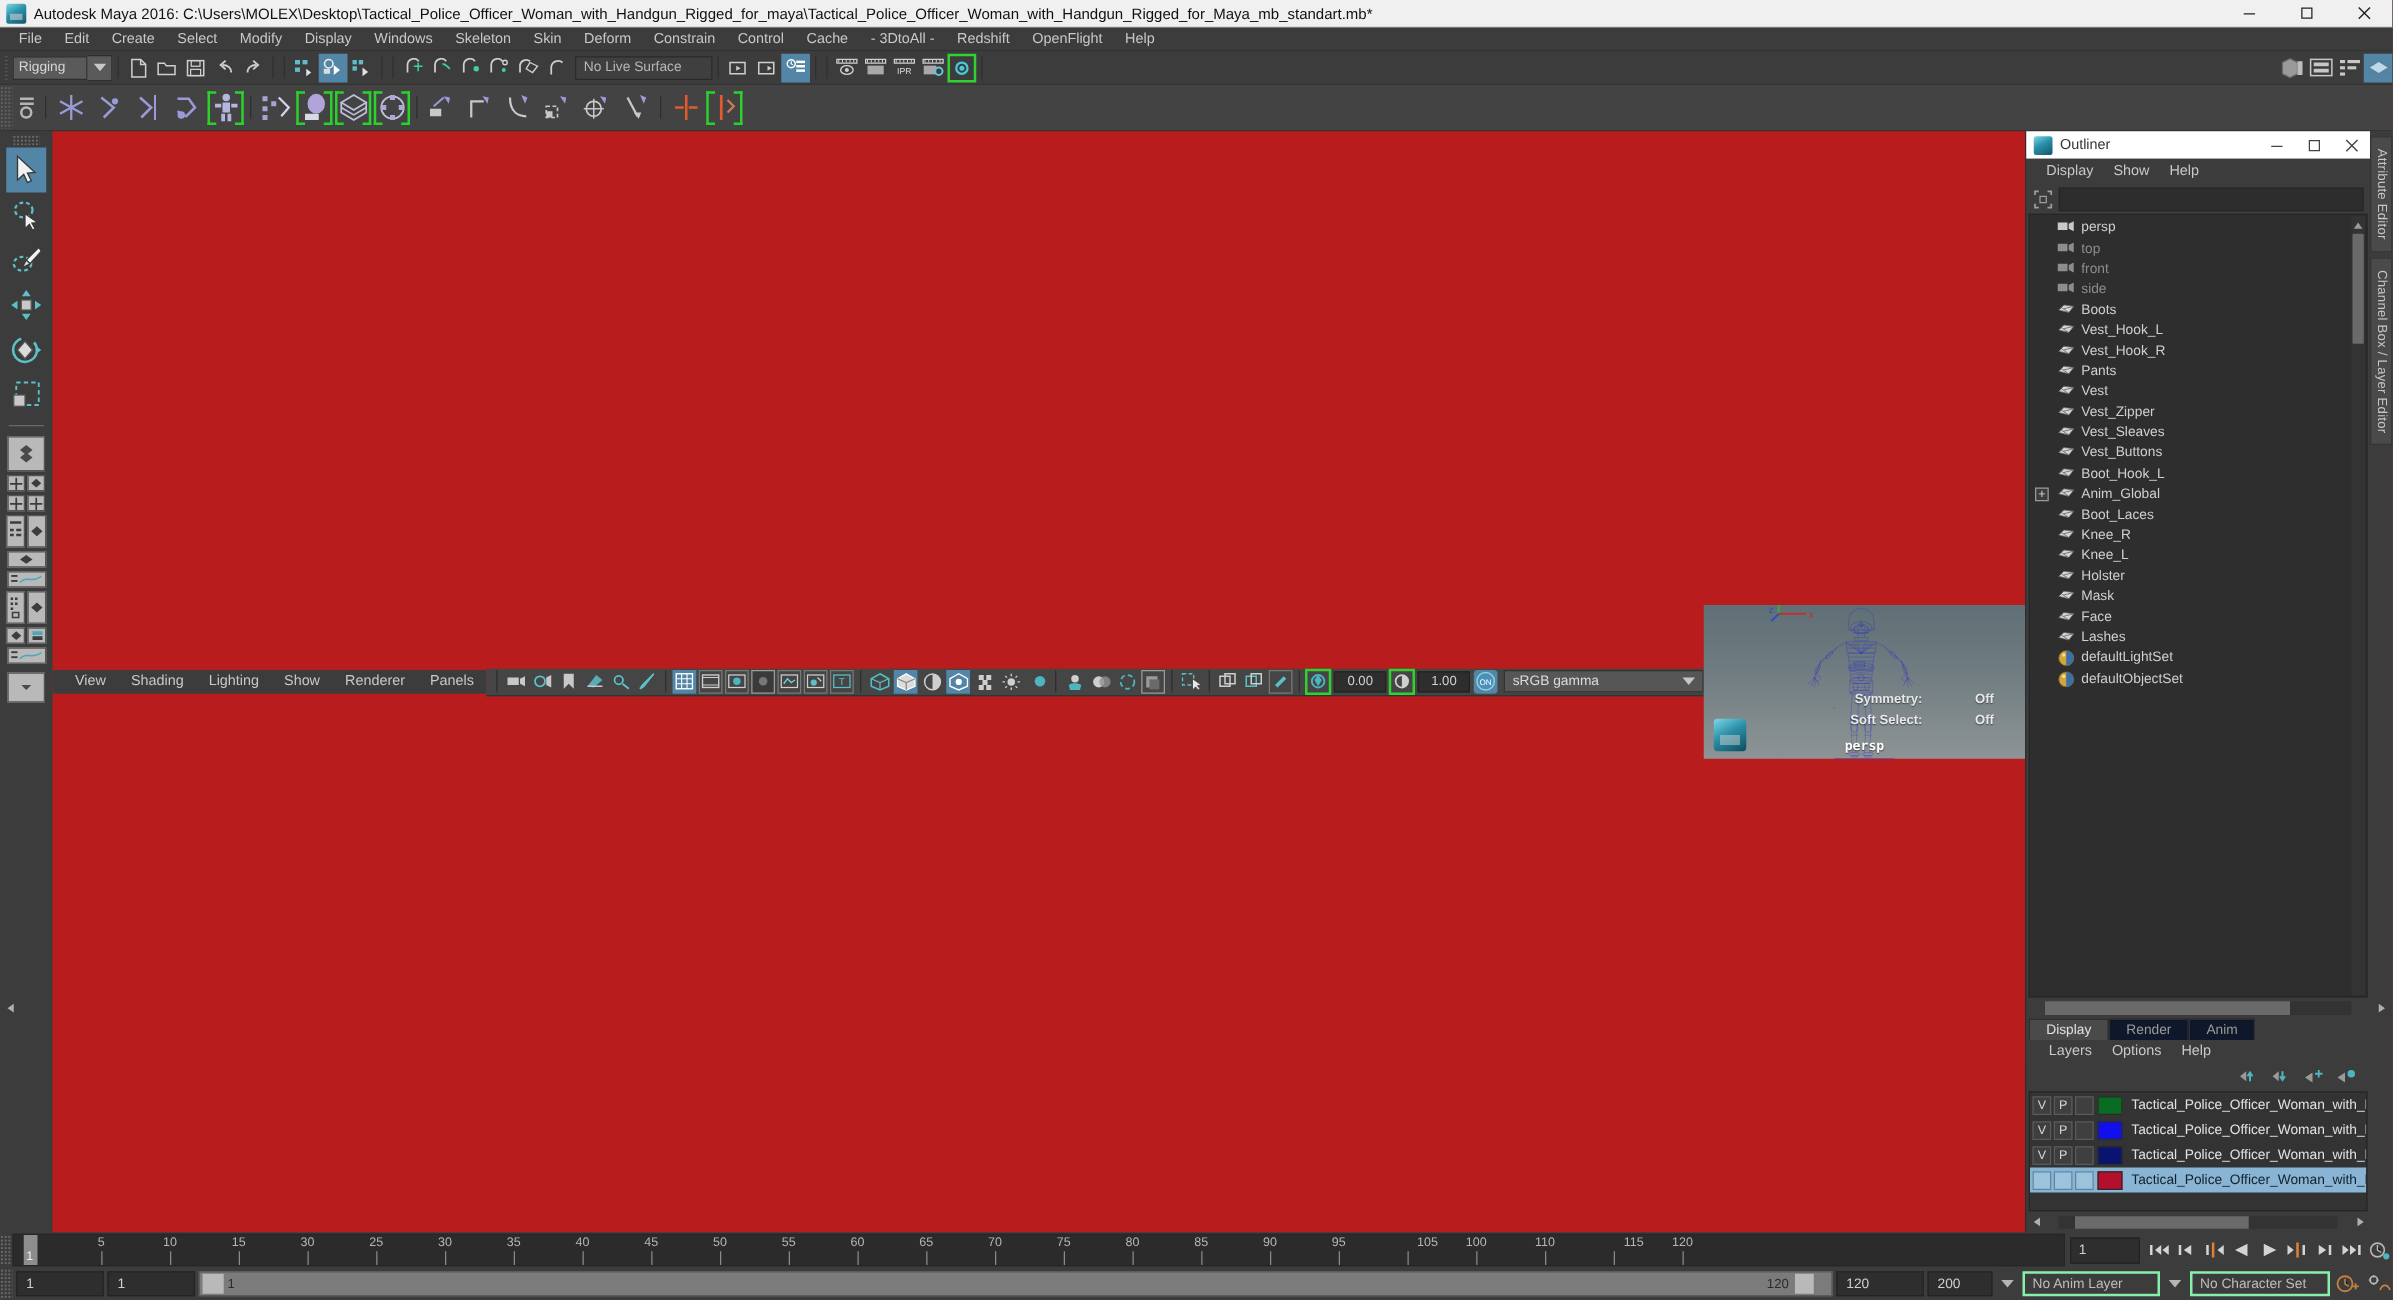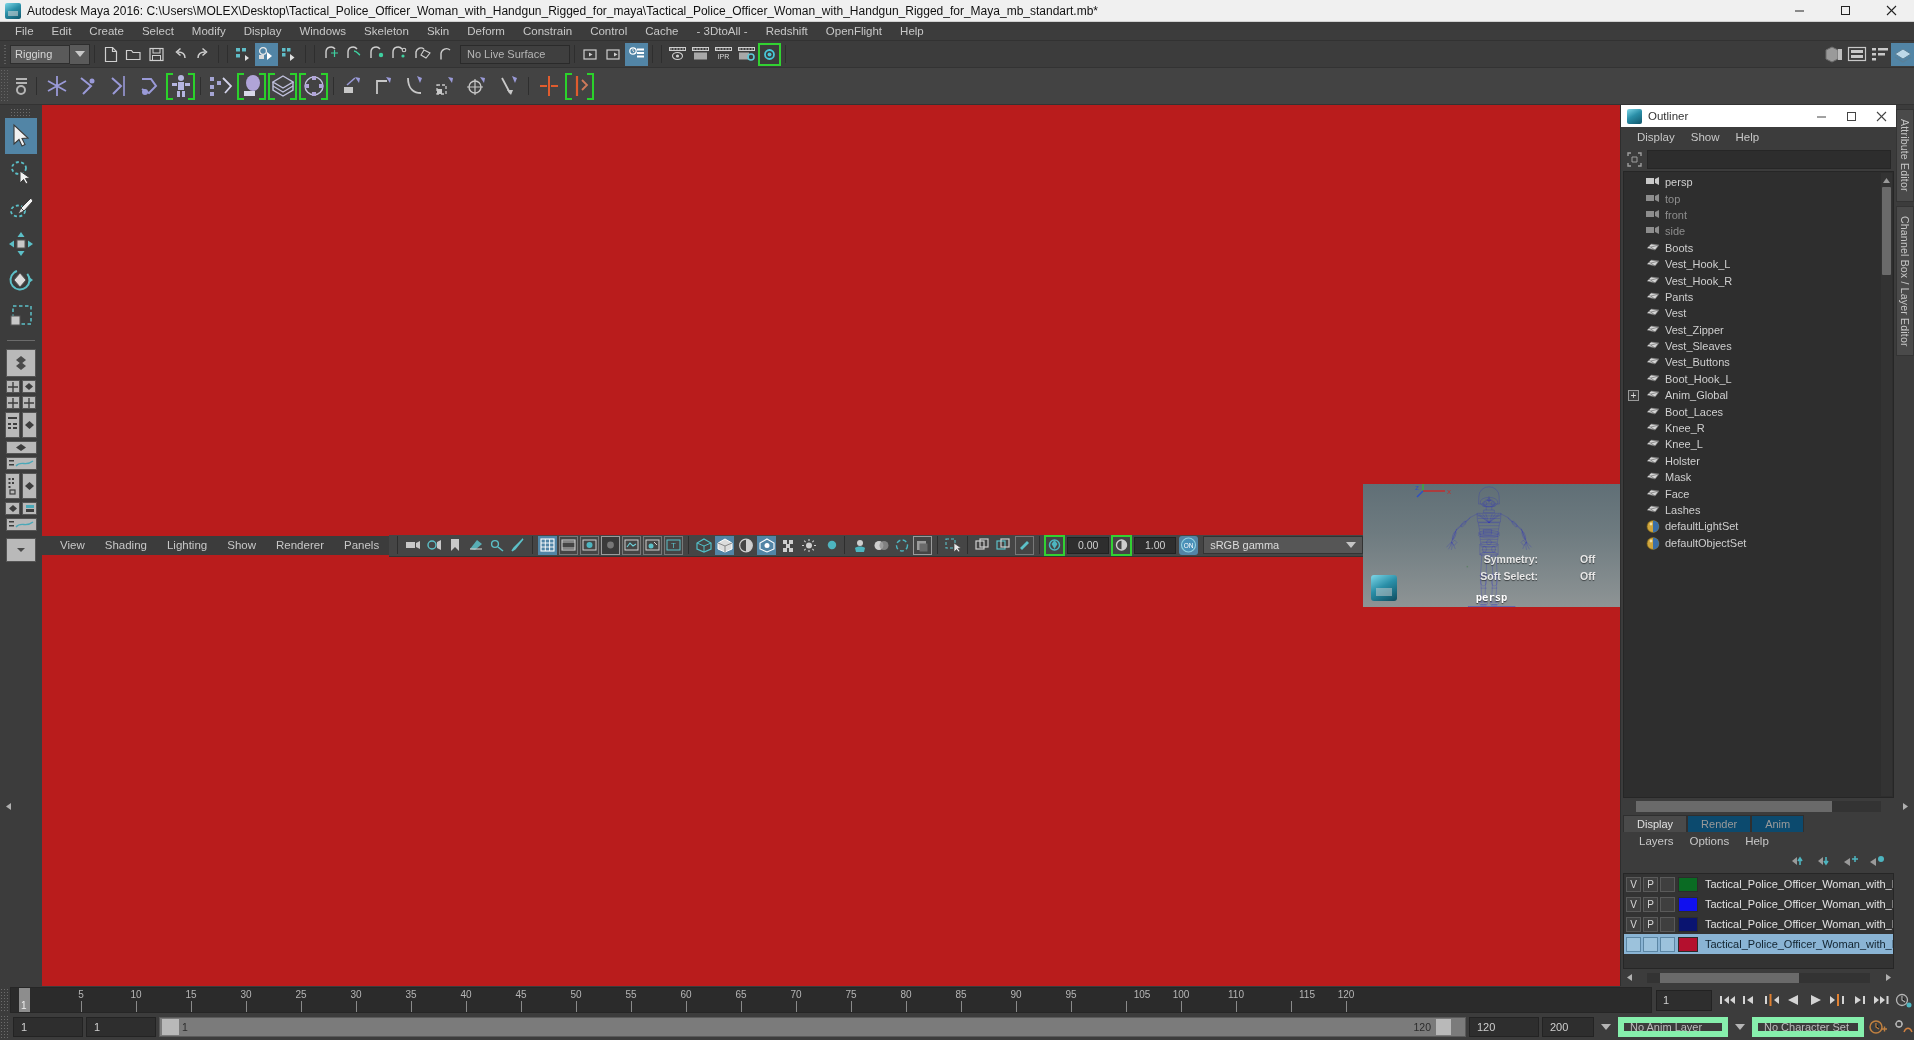--- a/index.html
+++ b/index.html
@@ -126,21 +126,21 @@
   .oitem .oic { width:14px;height:12px;margin-right:5px;flex:0 0 14px;}
   .out-scroll { position:absolute; right:1px; top:1px; bottom:1px; width:11px; background:#333;}
   .out-scroll .thumb{position:absolute;left:1px;right:1px;top:14px;height:88px;background:#6a6a6a;border-radius:1px;}
   .out-scroll .up{position:absolute;left:1px;right:1px;top:1px;height:12px;display:flex;align-items:center;justify-content:center;}
   .out-hscroll { height:14px; background:#3c3c3c; display:flex; align-items:center; flex:0 0 14px; margin:1px 2px;}
   .out-hscroll .track{flex:1 1 auto;height:11px;background:#333;position:relative;margin:0 13px;}
   .out-hscroll .th{position:absolute;left:0;top:0;bottom:0;width:80%;background:#6a6a6a;}
   .out-hscroll .ar{width:13px;height:13px;display:flex;align-items:center;justify-content:center;position:absolute;}
 
   .tabrow { height:18px; display:flex; align-items:flex-end; flex:0 0 18px; padding-left:2px; background:#3c3c3c;}
-  .tab { height:17px; padding:0 13px; font-size:11px; color:#9a9a9a; display:flex;align-items:center; background:#0c4a6e; border:1px solid #2f2f2f; border-bottom:none;}
+  .tab { height:17px; padding:0 13px; font-size:11px; color:#9a9a9a; display:flex;align-items:center; background:#0f172a; border:1px solid #2f2f2f; border-bottom:none;}
   .tab.active { background:#4a4a4a; color:#e0e0e0; }
   .lay-menubar { height:19px;background:#3c3c3c;display:flex;align-items:center;padding-left:10px;flex:0 0 19px;}
   .lay-menubar .mi{color:#c8c8c8;font-size:11.5px;padding:0 8px;line-height:19px;}
   .lay-btns { height:20px;display:flex;align-items:center;justify-content:flex-end;padding-right:10px;gap:9px;flex:0 0 20px;}
   .lay-list { flex:0 0 96px; background:#333; border:1px solid #262626; margin:2px; overflow:hidden;}
   .lrow { height:20px; display:flex; align-items:center; padding-left:2px; gap:2px;}
   .lrow.sel { background:#8ab4d4; }
   .lbox { width:15px;height:15px;border:1px solid #5a5a5a;background:#3f3f3f;display:flex;align-items:center;justify-content:center;
      font-size:10px;color:#d8d8d8;flex:0 0 15px;}
   .lrow.sel .lbox{ border-color:#5c86a4; background:#9cc2dc; }
@@ -170,21 +170,21 @@
 
   
   .rangebar { height:26px;background:#3c3c3c;display:flex;align-items:center;flex:0 0 26px;gap:3px;}
   .rfield { height:20px;background:#2e2e2e;border:1px solid #232323;color:#cfcfcf;font-size:11px;
     display:flex;align-items:center;padding-left:7px; }
   .range-slider { flex:1 1 auto; height:20px; background:#7b7b7b; border:1px solid #5a5a5a; position:relative;}
   .range-slider .lh{position:absolute;left:2px;top:1px;width:17px;bottom:1px;background:#b9b9b9;}
   .range-slider .rh{position:absolute;top:1px;width:15px;bottom:1px;background:#b9b9b9;}
   .range-slider .l1{position:absolute;left:22px;top:3px;font-size:10.5px;color:#2c2c2c;}
   .range-slider .l2{position:absolute;top:3px;font-size:10.5px;color:#2c2c2c;}
-  .dropfield { height:20px;background:#3c3c3c;border:6px solid #86efac;color:#bdbdbd;font-size:11px;
+  .dropfield { height:20px;background:#3c3c3c;border:2px solid #86efac;color:#bdbdbd;font-size:11px;
     display:flex;align-items:center;padding:0 6px;}
   .dropcaret{width:0;height:0;border-left:5px solid transparent;border-right:5px solid transparent;border-top:6px solid #b5b5b5;margin:0 4px;}
 
   
   .cmdline { height:24px;background:#3c3c3c;display:flex;align-items:center;flex:0 0 24px;gap:4px;}
   .mel-lbl { width:50px;text-align:center;font-size:11.5px;color:#cfcfcf;flex:0 0 50px;}
   .mel-in { height:19px;background:#2b2b2b;border:1px solid #242424;flex:1 1 auto;}
   .mel-out { height:19px;background:#2b2b2b;border:1px solid #242424;flex:1 1 auto;}
   .mel-btn { width:22px;height:20px;background:#4a4a4a;border:1px solid #2f2f2f;display:flex;align-items:center;justify-content:center;flex:0 0 22px;}
 

